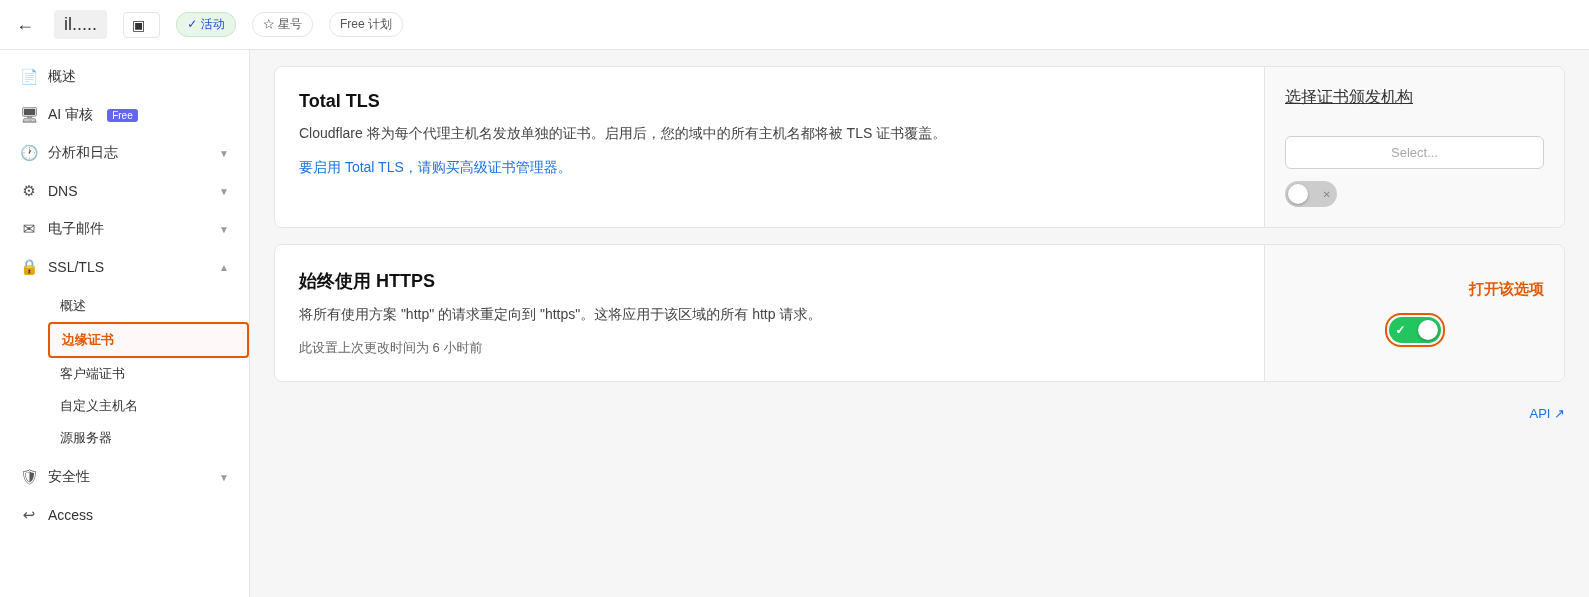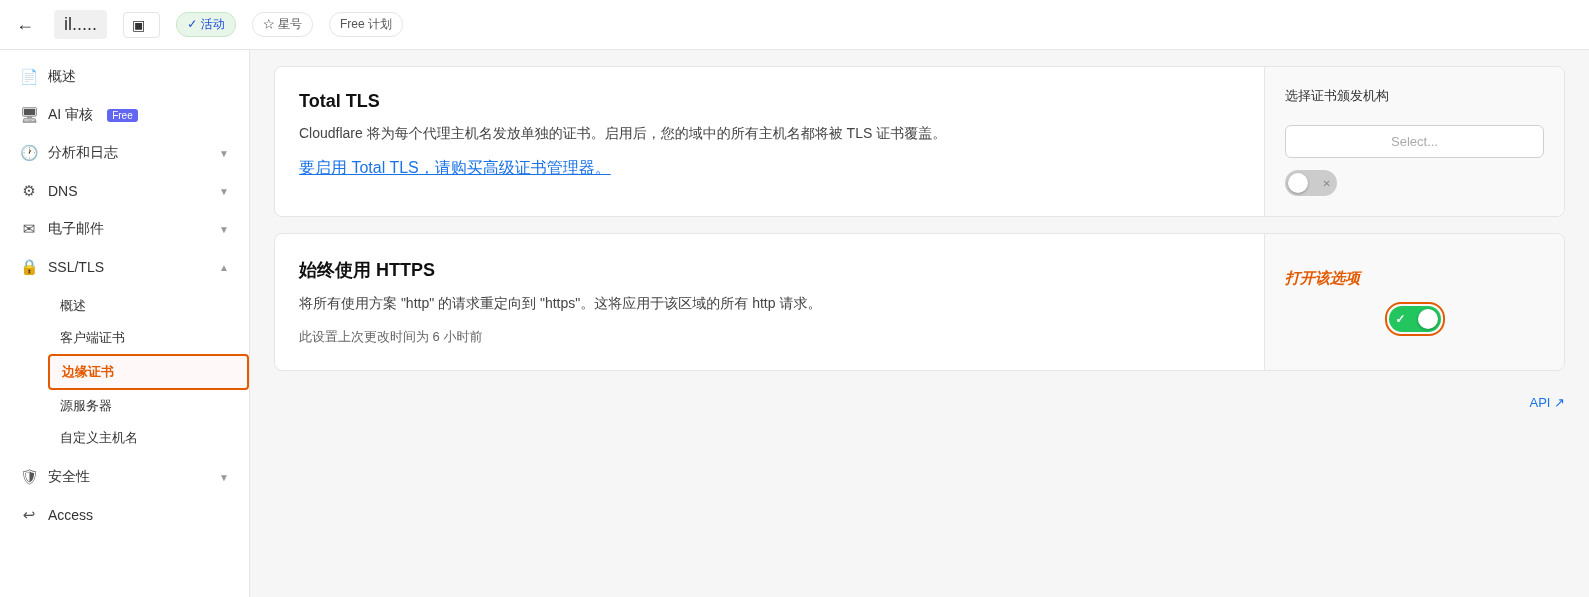--- a/index.html
+++ b/index.html
@@ -178,29 +178,29 @@
       color: #111;
       margin-bottom: 10px;
     }
     .card-desc {
       font-size: 14px;
       color: #444;
       line-height: 1.6;
       margin-bottom: 14px;
     }
     .card-link {
+      font-size: 14px;
+      color: #1a73e8;
+      cursor: pointer;
+    }
+    .card-right-label {
       font-size: 16px;
-      color: #1a73e8;
+      color: #333;
+      margin-bottom: 16px;
       text-decoration: underline;
-      cursor: pointer;
-    }
-    .card-right-label {
-      font-size: 13px;
-      color: #333;
-      margin-bottom: 8px;
     }
     .select-box {
       width: 100%;
       border: 1px solid #d0d0d0;
       border-radius: 6px;
       padding: 8px 12px;
       font-size: 13px;
       color: #aaa;
       background: #fff;
       display: flex;
@@ -263,24 +263,23 @@
       display: flex;
       flex-direction: column;
       align-items: center;
       gap: 10px;
       width: 100%;
     }
     .hint-text {
       color: #e35a00;
       font-size: 15px;
       font-weight: 600;
-      text-align: left;
+      text-align: right;
       width: 100%;
       margin-bottom: 4px;
-      font-style: italic;
     }
     
     .toggle-on-wrapper {
       border: 2px solid #e35a00;
       border-radius: 16px;
       padding: 2px;
     }
     .toggle-on {
       width: 52px;
       height: 26px;
@@ -381,31 +380,31 @@
     <div class="sidebar-item">
       <span class="sidebar-icon">🔒</span>
       <span>SSL/TLS</span>
       <span class="chevron">▲</span>
     </div>
 
     <div class="sidebar-sub">
       <div class="sidebar-sub-item">
         <span>概述</span>
       </div>
+      <div class="sidebar-sub-item active-sub">
+        <span>边缘证书</span>
+      </div>
       <div class="sidebar-sub-item">
         <span>客户端证书</span>
       </div>
-      <div class="sidebar-sub-item active-sub">
-        <span>边缘证书</span>
+      <div class="sidebar-sub-item">
+        <span>自定义主机名</span>
       </div>
       <div class="sidebar-sub-item">
         <span>源服务器</span>
-      </div>
-      <div class="sidebar-sub-item">
-        <span>自定义主机名</span>
       </div>
     </div>
 
     <div class="sidebar-item">
       <span class="sidebar-icon">🛡</span>
       <span>安全性</span>
       <span class="chevron">▼</span>
     </div>
 
     <div class="sidebar-item">

